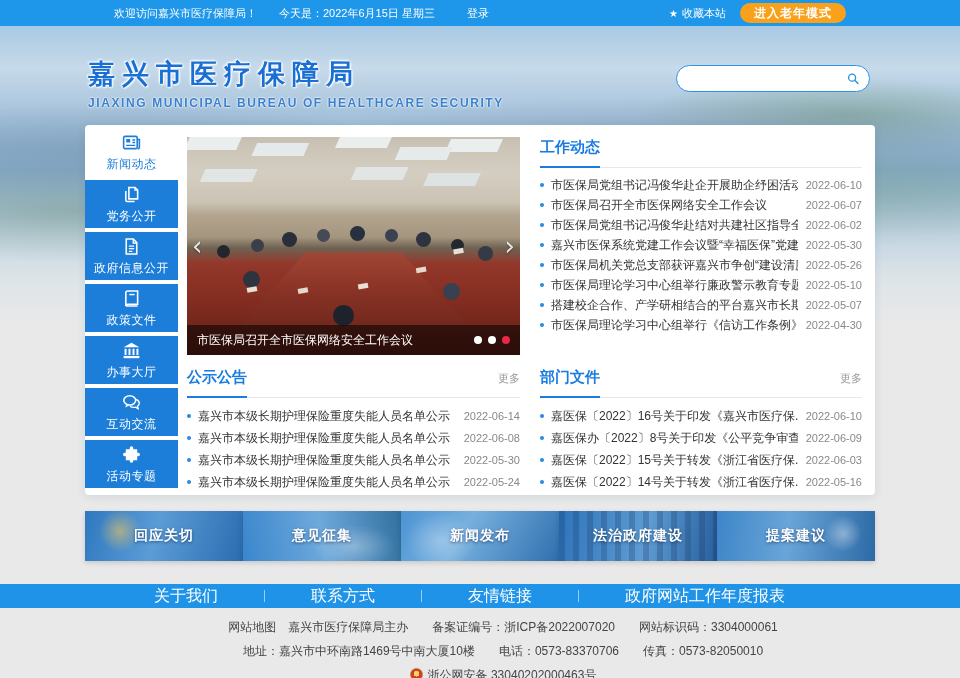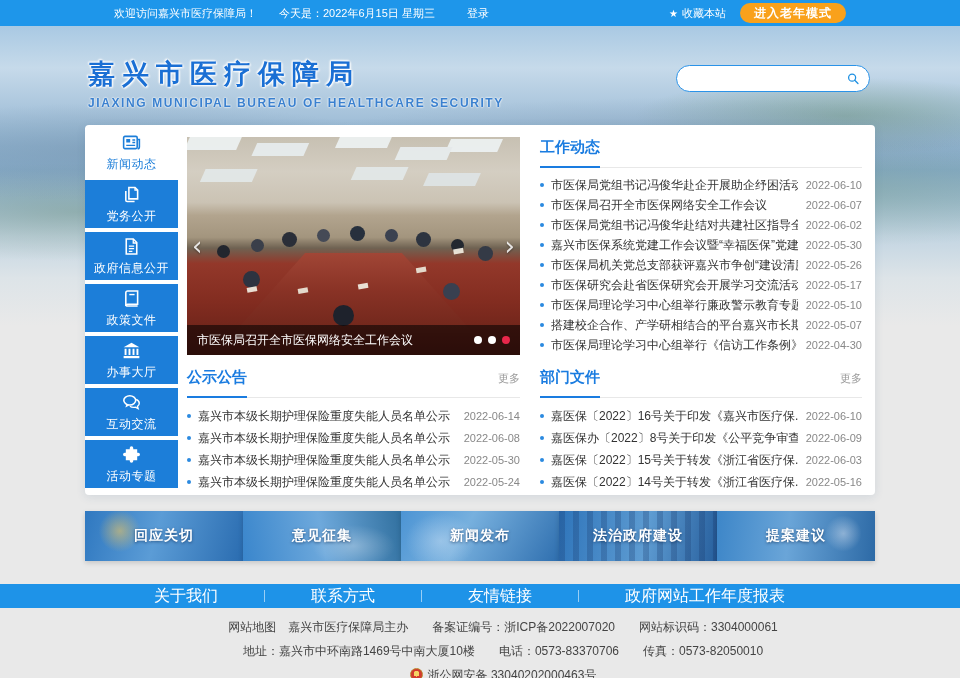--- a/index.html
+++ b/index.html
@@ -318,25 +318,20 @@
           <span class="ttl">嘉兴市医保系统党建工作会议暨“幸福医保”党建联...</span>
           <span class="dt">2022-05-30</span>
         </li>
 
         <li>
           <span class="blt"></span>
           <span class="ttl">市医保局机关党总支部获评嘉兴市争创“建设清廉机...</span>
           <span class="dt">2022-05-26</span>
         </li>
 
-        <li>
-          <span class="blt"></span>
-          <span class="ttl">市医保研究会赴省医保研究会开展学习交流活动</span>
-          <span class="dt">2022-05-17</span>
-        </li>
 
         <li>
           <span class="blt"></span>
           <span class="ttl">市医保局理论学习中心组举行廉政警示教育专题学习...</span>
           <span class="dt">2022-05-10</span>
         </li>
 
         <li>
           <span class="blt"></span>
           <span class="ttl">搭建校企合作、产学研相结合的平台嘉兴市长期护理...</span>

